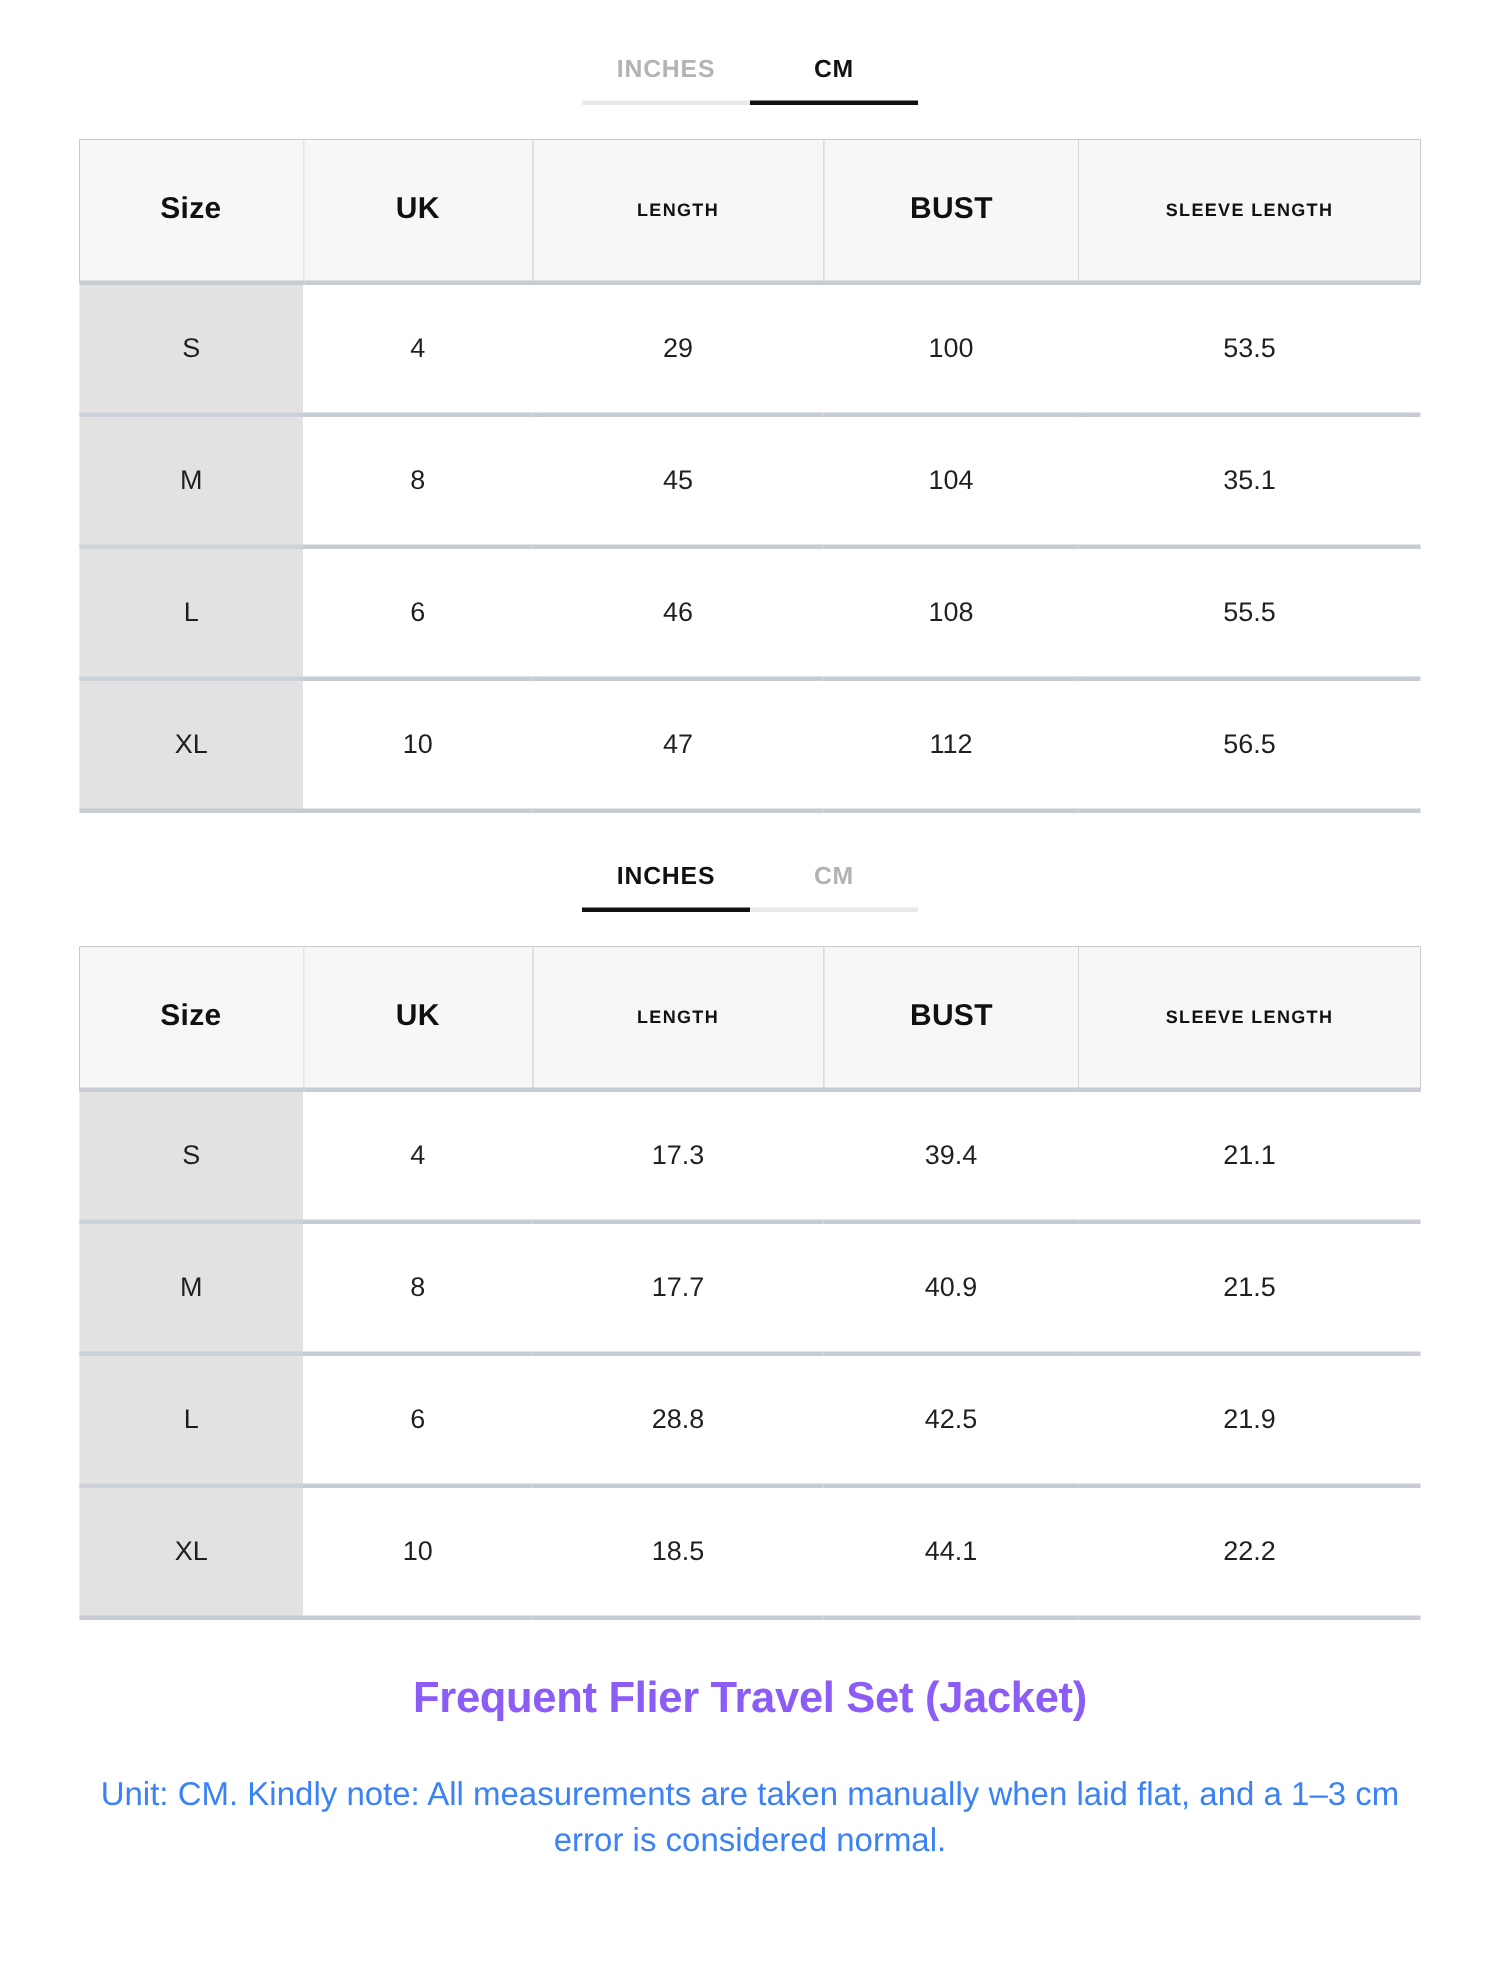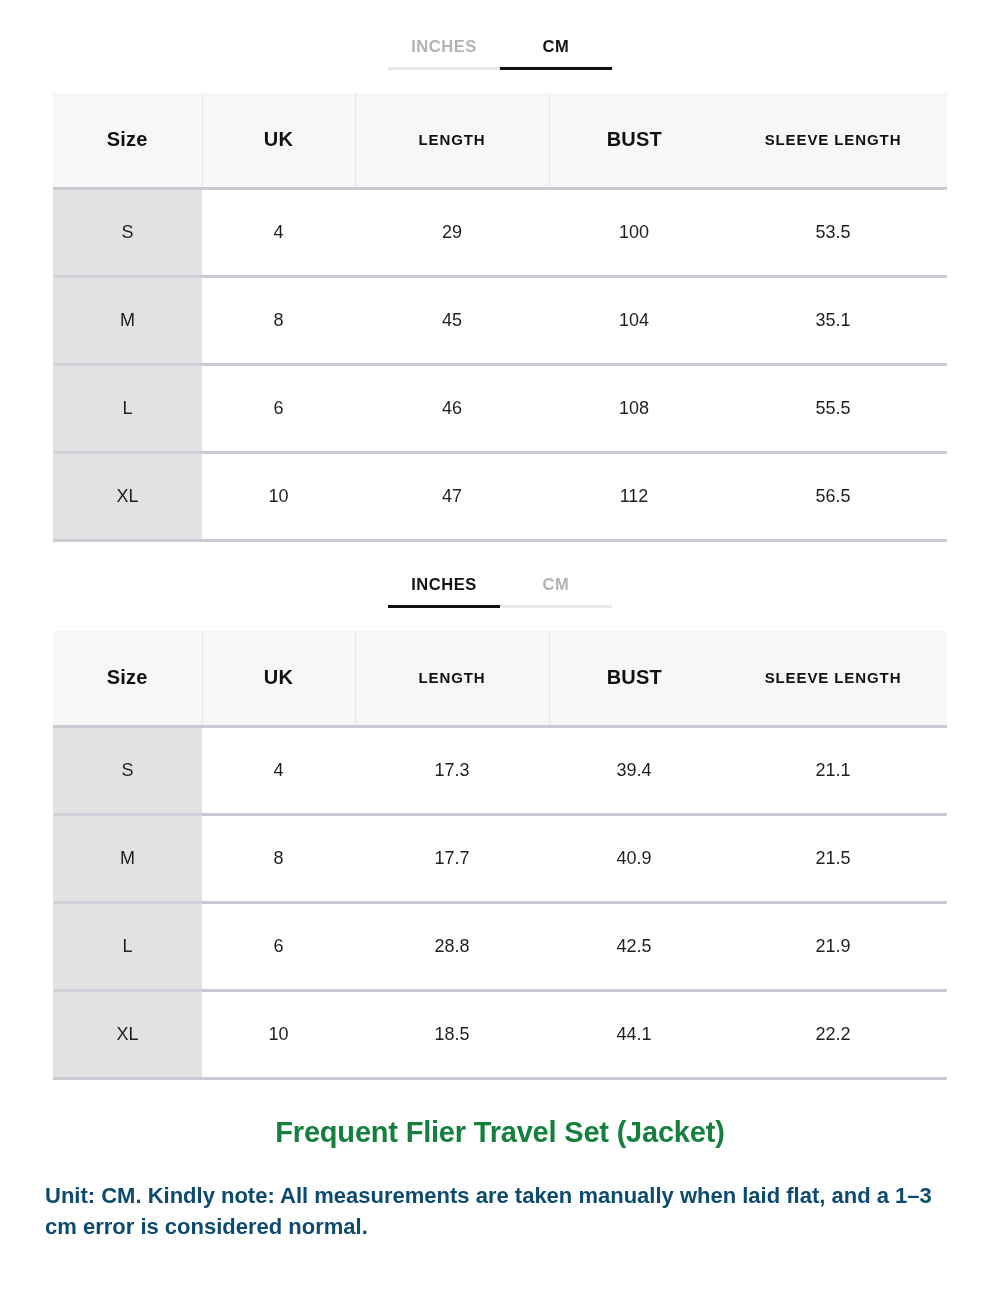--- a/index.html
+++ b/index.html
@@ -77,21 +77,21 @@
     vertical-align: middle;
     text-align: center;
     color: #111111;
     background: #f7f7f7;
     border-bottom: 3px solid #c6ccd2;
     font-weight: 700;
   }
   .size-table thead th.div { border-left: 1px solid #e4e4e4; }
 
   .th-lg { font-size: 20px; letter-spacing: 0.2px; }
-  .th-sm { font-size: 15px; letter-spacing: 0.9px; }
+  .th-sm { font-size: 12px; letter-spacing: 0.9px; }
 
   .size-table tbody td {
     height: 88px;
     vertical-align: middle;
     text-align: center;
     font-size: 18px;
     color: #1f1f1f;
     background: #ffffff;
     border-bottom: 3px solid #c6ccd2;
     font-weight: 400;
@@ -107,31 +107,32 @@
   .section-1 { padding-top: 38px; }
   .tabs-to-table { height: 23px; }
   .section-2 { padding-top: 34px; }
 
   
   .product-title {
     margin-top: 36px;
     text-align: center;
     font-size: 29px;
     font-weight: 700;
-    color: #15803d;
+    color: #8b5cf6;
     letter-spacing: -0.2px;
   }
 
   .note {
     margin: 31px auto 0 auto;
     width: 910px;
+    text-align: center;
     font-size: 22px;
     line-height: 1.42;
-    color: #0c4a6e;
-    font-weight: 700;
+    color: #3b82f6;
+    font-weight: 400;
   }
 </style>
 </head>
 <body>
 
 <div class="page">
 
   <div class="section-1">
 
     <div class="tabbar">

